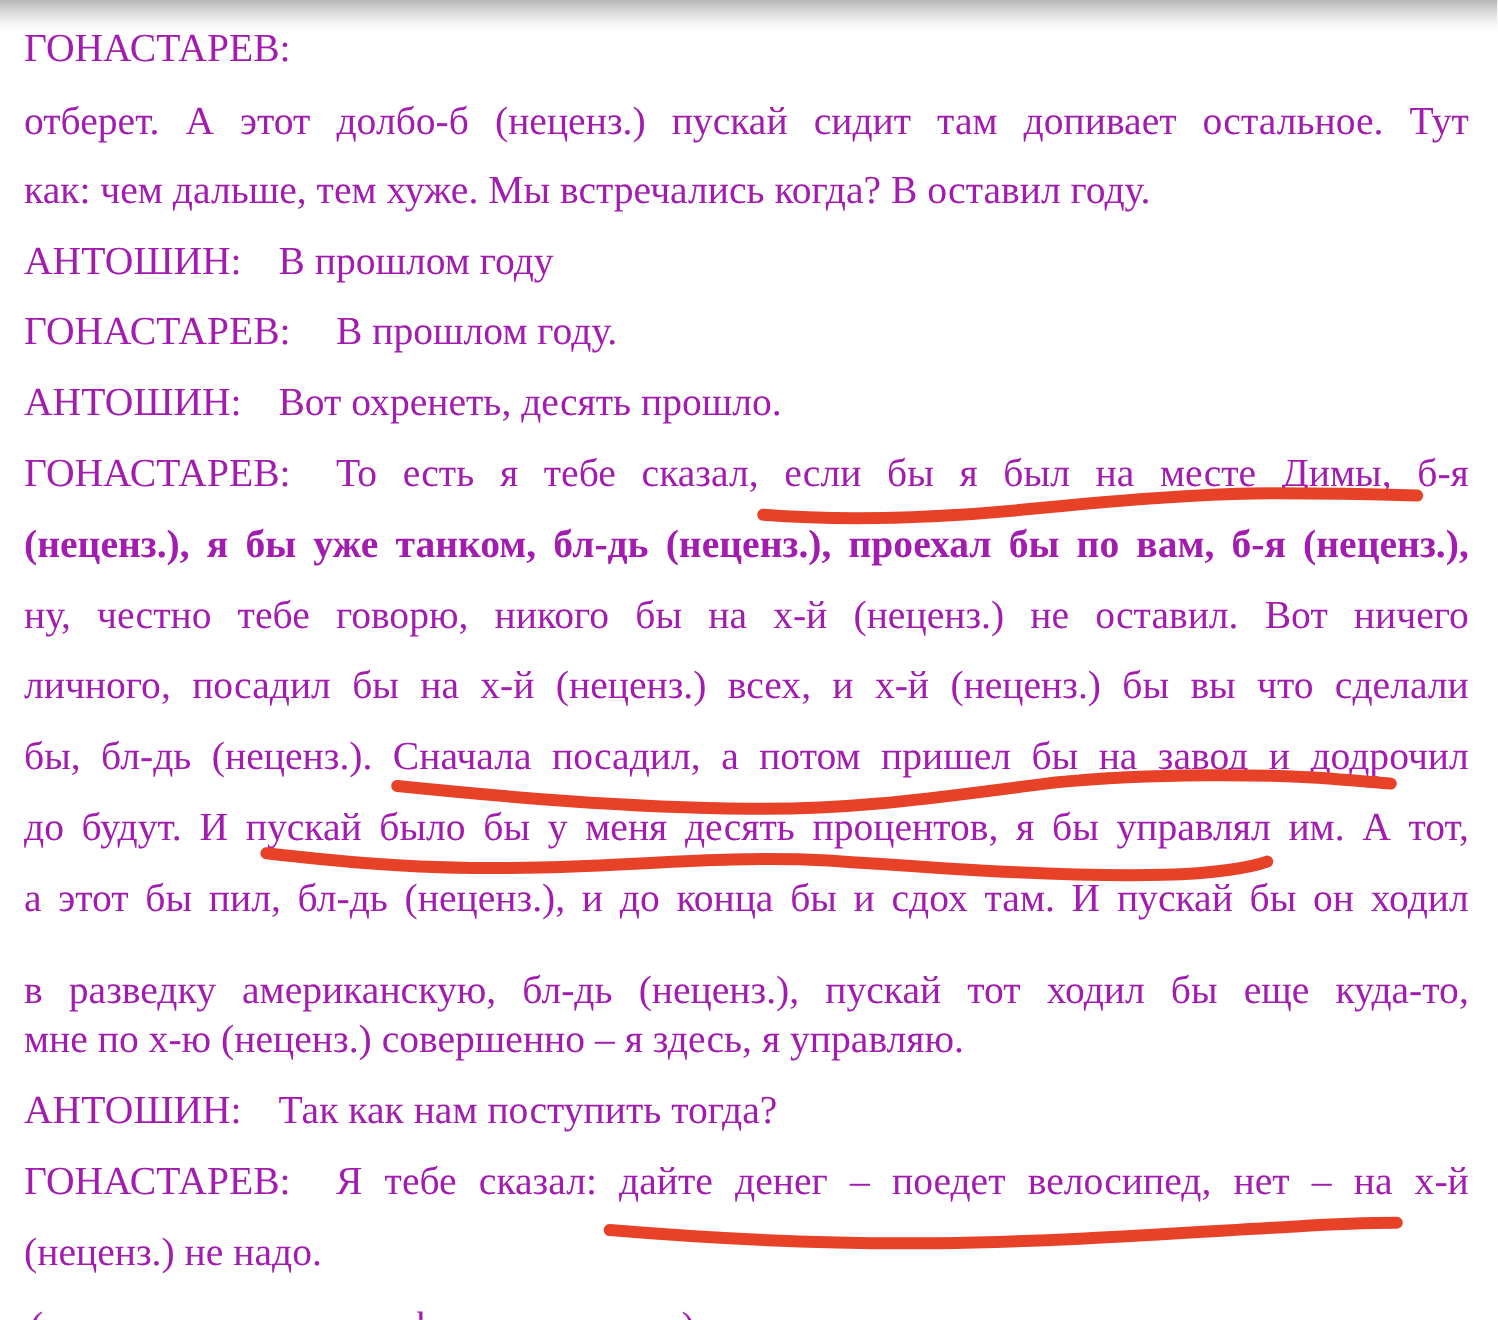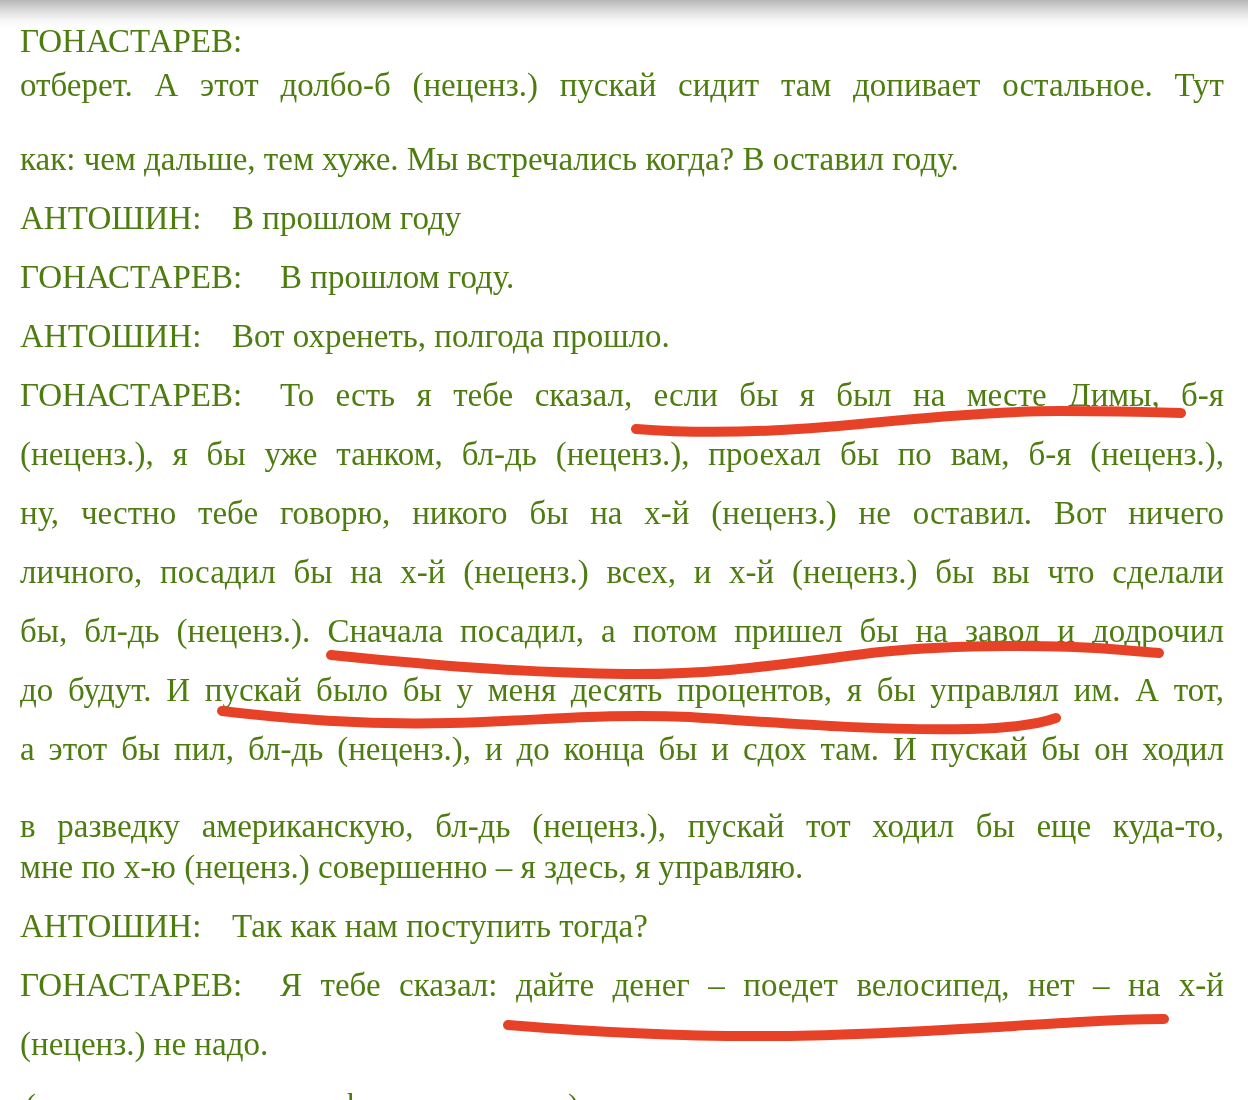--- a/index.html
+++ b/index.html
@@ -7,21 +7,21 @@
     padding: 0;
     background: #ffffff;
   }
   .page {
     position: relative;
     width: 1248px;
     height: 1100px;
     background: #ffffff;
     overflow: hidden;
     font-family: "Liberation Serif", "DejaVu Serif", serif;
-    color: #4d7c0f;
+    color: #a21caf;
   }
   .top-shade {
     position: absolute;
     left: 0; top: 0;
     width: 100%;
     height: 27px;
     background: linear-gradient(180deg, #b7b7b7 0%, #dcdcdc 40%, #f6f6f6 75%, #ffffff 100%);
     pointer-events: none;
   }
   .tline {
@@ -87,43 +87,43 @@
 </style>
 </head>
 <body>
 
 <div class="page">
   <div class="top-shade"></div>
   <div id="lines">
       <div class="tline" style="top: 22px;">
         <span class="speaker" style="width: 260px; flex-basis: 260px;">ГОНАСТАРЕВ:</span>
       </div>
-      <div class="tline" style="top: 66px; display: block;">
+      <div class="tline" style="top: 83px; display: block;">
         <div class="cont-line just">отберет. А этот долбо-б (неценз.) пускай сидит там допивает остальное. Тут</div>
       </div>
       <div class="tline" style="top: 140px; display: block;">
         <div class="cont-line nojust">как: чем дальше, тем хуже. Мы встречались когда? В оставил году.</div>
       </div>
       <div class="tline" style="top: 199px;">
         <span class="speaker" style="width: 212px; flex-basis: 212px;">АНТОШИН:</span>
         <div class="ltext nojust">В прошлом году</div>
       </div>
       <div class="tline" style="top: 258px;">
         <span class="speaker" style="width: 260px; flex-basis: 260px;">ГОНАСТАРЕВ:</span>
         <div class="ltext nojust">В прошлом году.</div>
       </div>
       <div class="tline" style="top: 317px;">
         <span class="speaker" style="width: 212px; flex-basis: 212px;">АНТОШИН:</span>
-        <div class="ltext nojust">Вот охренеть, полгода прошло.</div>
+        <div class="ltext nojust">Вот охренеть, десять прошло.</div>
       </div>
       <div class="tline" style="top: 376px;">
         <span class="speaker" style="width: 260px; flex-basis: 260px;">ГОНАСТАРЕВ:</span>
         <div class="ltext just">То есть я тебе сказал, если бы я был на месте Димы, б-я</div>
       </div>
-      <div class="tline" style="top: 435px; display: block;">
+      <div class="tline" style="top: 435px; display: block; font-weight: bold;">
         <div class="cont-line just">(неценз.), я бы уже танком, бл-дь (неценз.), проехал бы по вам, б-я (неценз.),</div>
       </div>
       <div class="tline" style="top: 494px; display: block;">
         <div class="cont-line just">ну, честно тебе говорю, никого бы на х-й (неценз.) не оставил. Вот ничего</div>
       </div>
       <div class="tline" style="top: 553px; display: block;">
         <div class="cont-line just">личного, посадил бы на х-й (неценз.) всех, и х-й (неценз.) бы вы что сделали</div>
       </div>
       <div class="tline" style="top: 612px; display: block;">
         <div class="cont-line just">бы, бл-дь (неценз.). Сначала посадил, а потом пришел бы на завод и додрочил</div>

